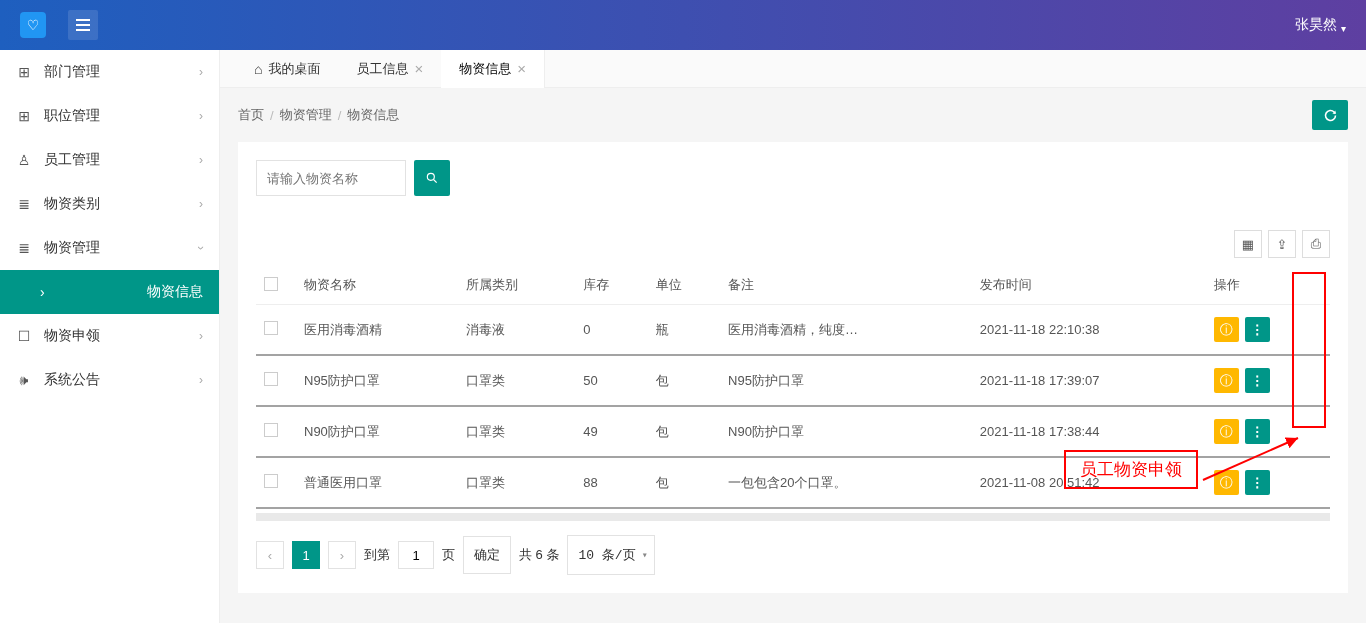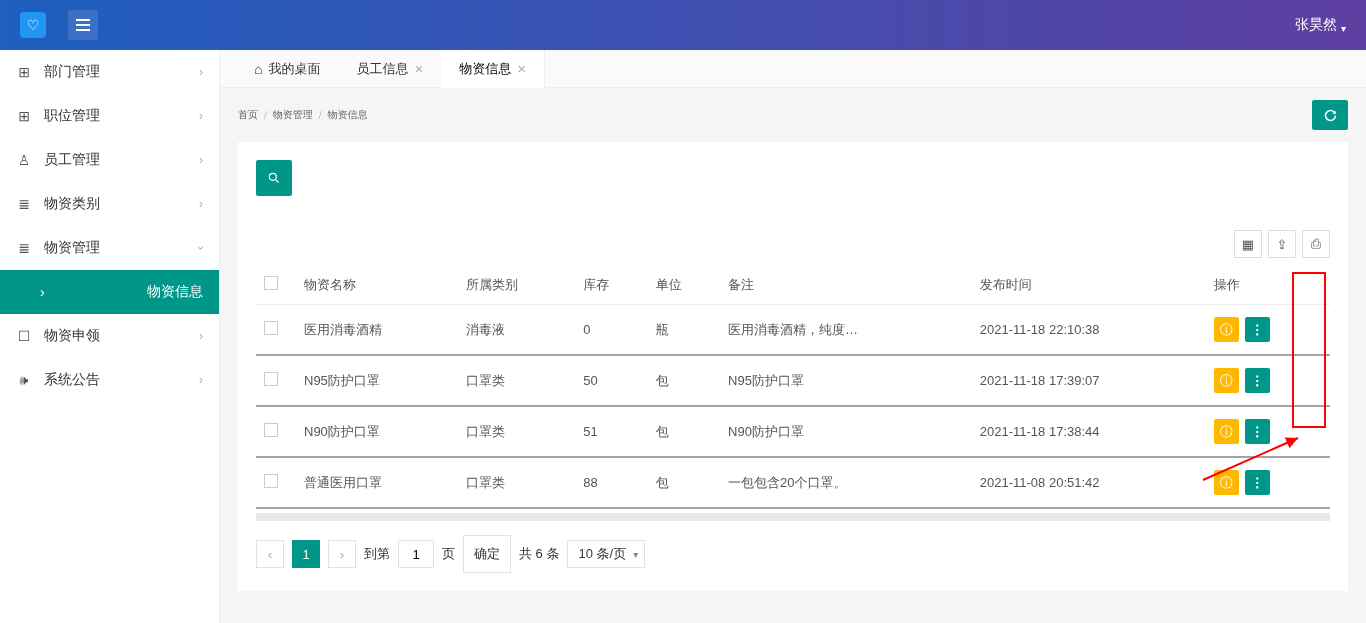--- a/index.html
+++ b/index.html
@@ -21,43 +21,43 @@
     .nav-chevron { color: #aaa; font-size: 12px;}
     .nav-item.open .nav-chevron { transform: rotate(90deg);}
     .nav-sub.active { background: #009688; color: #fff; padding-left: 40px;}
     .nav-sub.active .chev-r { color:#fff; margin-right: 10px;}
     .main { flex:1; display:flex; flex-direction:column; background:#f5f5f5;}
     .tabs { height: 38px; background: #fafafa; display: flex; align-items: center; padding-left: 16px; font-size: 13px; border-bottom: 1px solid #eee;}
     .tab { height: 38px; padding: 0 18px; display: flex; align-items: center; color: #333; cursor: pointer; gap:6px;}
     .tab.active { background: #fff; color: #000; border-top: 0px; border-right: 1px solid #eee;}
     .tab .home { font-size: 14px; color:#333;}
     .tab .close { color: #aaa; font-size: 15px; }
-    .crumb-row { padding: 12px 18px; display: flex; align-items: center; color: #666; font-size: 10px;}
+    .crumb-row { padding: 12px 18px; display: flex; align-items: center; color: #666; font-size: 13px;}
     .crumb-row .sep { margin: 0 6px; color: #bbb;}
     .refresh { margin-left: auto; width: 36px; height: 30px; background: #009688; display: flex; align-items: center; justify-content: center; border-radius: 2px; cursor: pointer;}
     .content-card { background: #fff; margin: 0 18px 18px 18px; padding: 18px; }
     .search-row { display: flex; gap: 8px; margin-bottom: 34px;}
     .search-input { height: 36px; width: 150px; border: 1px solid #e2e2e2; padding: 0 10px; font-size: 13px; outline:none;}
     .search-btn { width: 36px; height: 36px; background: #009688; display: flex; align-items: center; justify-content: center; color:#fff; border-radius:2px; cursor:pointer;}
     .table-tools { display:flex;justify-content:flex-end;gap:6px;margin-bottom:8px;}
     .tool-btn { width:28px;height:28px;border:1px solid #ddd;display:flex;align-items:center;justify-content:center;color:#555;cursor:pointer;font-size:13px;background:#fff;}
     table { width:100%; border-collapse: collapse; font-size:13px; color:#555;}
-    thead th { text-align:left; font-weight: normal; padding: 10px 8px; border-bottom: 1px solid #eee; font-family: Liberation Mono, monospace;}
+    thead th { text-align:left; font-weight: normal; padding: 10px 8px; border-bottom: 1px solid #eee;}
     tbody td { padding: 12px 8px; border-bottom: 2px solid #a3a3a3;}
     .chk { width: 14px; height: 14px; border:1px solid #ccc; display:inline-block;}
     .op-col { display:flex; gap:6px; }
     .yellow-btn { width: 25px; height: 25px; background: #FFB800; display:flex;align-items:center;justify-content:center;border-radius:2px;cursor:pointer;color:#fff;font-size:13px;}
     .green-btn { width: 25px; height: 25px; background: #009688; display:flex;align-items:center;justify-content:center;border-radius:2px;cursor:pointer;color:#fff;font-weight:bold;}
     .scrollbar { height: 8px; background: #e9e9e9; margin-top: 4px;}
     .pager { display:flex; align-items:center; gap: 8px; margin-top: 14px; font-size: 13px; color:#333;}
     .pg-btn { width: 28px; height: 28px; display:flex;align-items:center;justify-content:center;border:1px solid #e2e2e2;cursor:pointer;color:#aaa;}
     .pg-btn.cur { background:#009688;color:#fff;border-color:#009688;}
     .goto-input { width: 36px; height: 28px; border:1px solid #e2e2e2;text-align:center;font-size:13px;}
     .confirm-btn { height: 28px; padding:18px 10px; border:1px solid #e2e2e2; display:flex;align-items:center;cursor:pointer;background:#fff;}
-    .per-page { height: 28px; border:1px solid #e2e2e2; padding: 0 18px 0 10px; display:flex;align-items:center;cursor:pointer;position:relative;}
+    .per-page { height: 40px; border:1px solid #e2e2e2; padding: 0 18px 0 10px; display:flex;align-items:center;cursor:pointer;position:relative;font-family:Liberation Mono, monospace;}
     .per-page::after { content:'▾'; position:absolute; right:6px; font-size:10px; color:#888;}
     .red-box { position:absolute;border:2px solid #ff0000;}
     .red-label { position:absolute;color:#ff0000;font-size:17px;border:2px solid #ff0000; padding:6px 14px;}
     .arrow-svg { position:absolute; pointer-events:none;}
   </style>
 </head>
 <body>
 
 <div class="header">
   <div class="logo-wrap">
@@ -160,20 +160,21 @@
       <div class="refresh">
         <svg width="15" height="15" viewBox="0 0 24 24">
             <path fill="none" stroke="#fff" stroke-width="2.5" d="M20 12a8 8 0 1 1-2.34-5.66L20 9"></path>
             <path fill="#fff" d="M20 4v5h-5z"></path>
           </svg>
       </div>
     </div>
 
     <div class="content-card" style="position:relative;">
       <div class="search-row">
+        <input class="search-input" placeholder="请输入物资名称" style="">
         <div class="search-btn">
           <svg width="14" height="14" viewBox="0 0 24 24">
               <circle cx="10" cy="10" r="6" fill="none" stroke="#fff" stroke-width="2"></circle>
               <line x1="15" y1="15" x2="20" y2="20" stroke="#fff" stroke-width="2"></line>
             </svg>
         </div>
       </div>
       <div class="table-tools">
         <div class="tool-btn">
             <span>▦</span>
@@ -234,21 +235,21 @@
                   <div class="green-btn">
                     <span>⋮</span>
                   </div>
                 </div>
               </td>
             </tr>
             <tr>
               <td><span class="chk"></span></td>
               <td>N90防护口罩</td>
               <td>口罩类</td>
-              <td>51</td>
+              <td>49</td>
               <td>包</td>
               <td>N90防护口罩</td>
               <td>2021-11-18 17:38:44</td>
               <td>
                 <div class="op-col">
                   <div class="yellow-btn">
                     <span>ⓘ</span>
                   </div>
                   <div class="green-btn">
                     <span>⋮</span>
@@ -284,20 +285,21 @@
         <div class="pg-btn">›</div>
         <span>到第</span>
         <input class="goto-input" value="1" style="">
         <span>页</span>
         <div class="confirm-btn">确定</div>
         <span>共 6 条</span>
         <div class="per-page">10 条/页</div>
       </div>
 
       <div class="red-box" style="top:130px;right:22px;width:34px;height:156px;"></div>
+      <div class="red-label" style="top:308px;right:150px;">员工物资申领</div>
       <svg class="arrow-svg" style="top:290px;right:40px;" width="110" height="55">
           <defs>
             <marker id="ah" markerWidth="8" markerHeight="8" refX="6" refY="3" orient="auto">
               <path d="M0,0 L6,3 L0,6 Z" fill="#ff0000"></path>
             </marker>
           </defs>
           <line x1="5" y1="48" x2="100" y2="6" stroke="#ff0000" stroke-width="2" marker-end="url(#ah)"></line>
         </svg>
     </div>
   </div>

